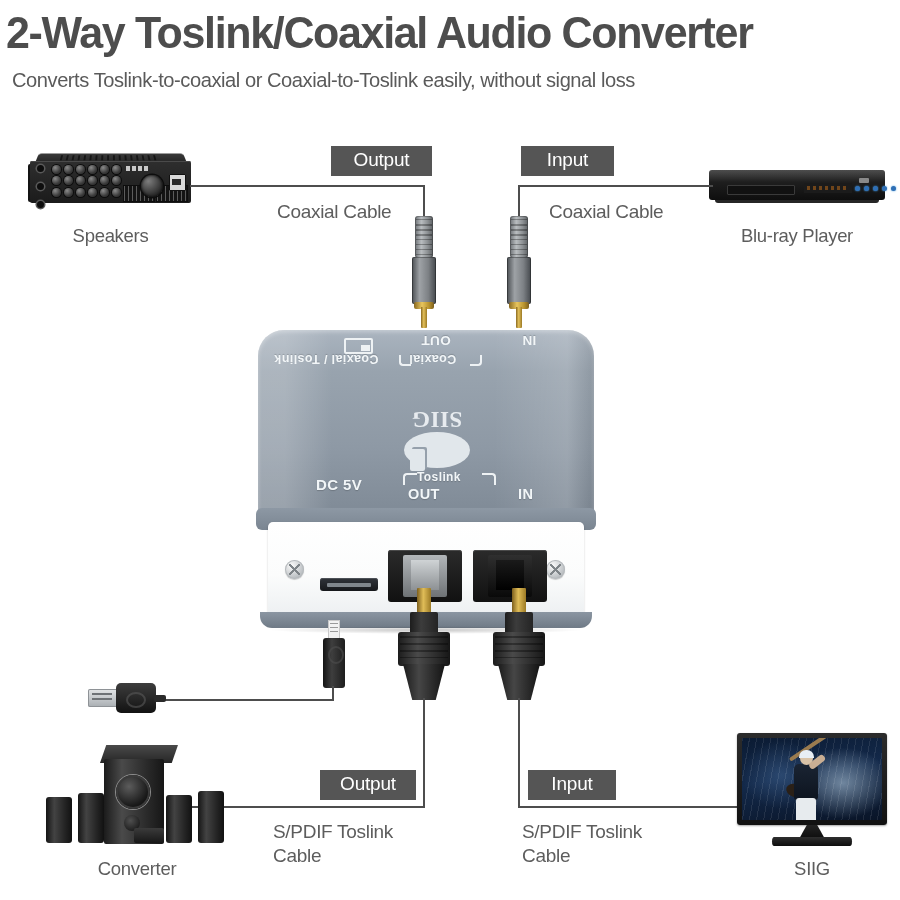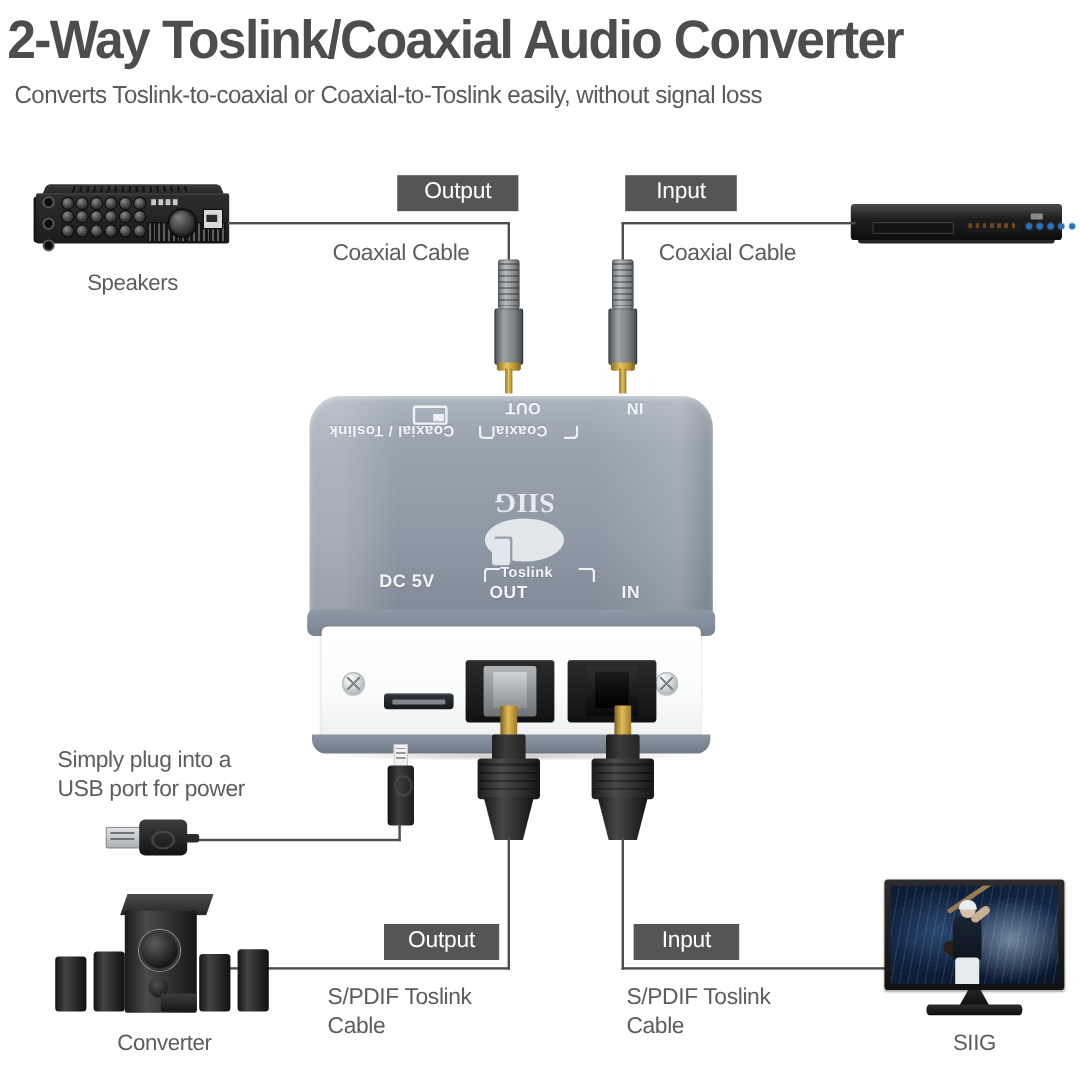--- a/index.html
+++ b/index.html
@@ -306,20 +306,21 @@
     <div class="bd-usb"></div>
     <div class="bd-btns">
       <i></i>
         <i></i>
         <i></i>
         <i></i>
         <i></i>
     </div>
     <div class="bd-foot"></div>
   </div>
+  <div class="dev-label" style="left:709px;top:225px;width:176px;">Blu-ray Player</div>
 
   <div class="wire h" style="left:190px;top:185px;width:235px;"></div>
   <div class="wire v" style="left:423px;top:185px;height:33px;"></div>
   <div class="tag" style="left:331px;top:146px;width:101px;">Output</div>
   <div class="cap" style="left:277px;top:200px;">Coaxial Cable</div>
 
   <div class="wire h" style="left:518px;top:185px;width:195px;"></div>
   <div class="wire v" style="left:518px;top:185px;height:33px;"></div>
   <div class="tag" style="left:521px;top:146px;width:93px;">Input</div>
   <div class="cap" style="left:549px;top:200px;">Coaxial Cable</div>
@@ -391,22 +392,20 @@
     <div class="tos-body"></div>
     <div class="tos-taper"></div>
   </div>
   <div class="tos" style="left:489px;top:588px;">
     <div class="tos-tip"></div>
     <div class="tos-neck"></div>
     <div class="tos-body"></div>
     <div class="tos-taper"></div>
   </div>
 
-  <div class="cap" style="left:48px;top:622px;">Simply plug into a</div>
-  <div class="cap" style="left:48px;top:646px;">USB port for power</div>
   <div class="usbM">
     <div class="usbM-tip"></div>
     <div class="usbM-body"></div>
   </div>
   <div class="wire v" style="left:332px;top:686px;height:15px;"></div>
   <div class="wire h" style="left:160px;top:699px;width:174px;"></div>
   <div class="usbA">
     <div class="usbA-shell"></div>
     <div class="usbA-grip"></div>
     <div class="usbA-tail"></div>

